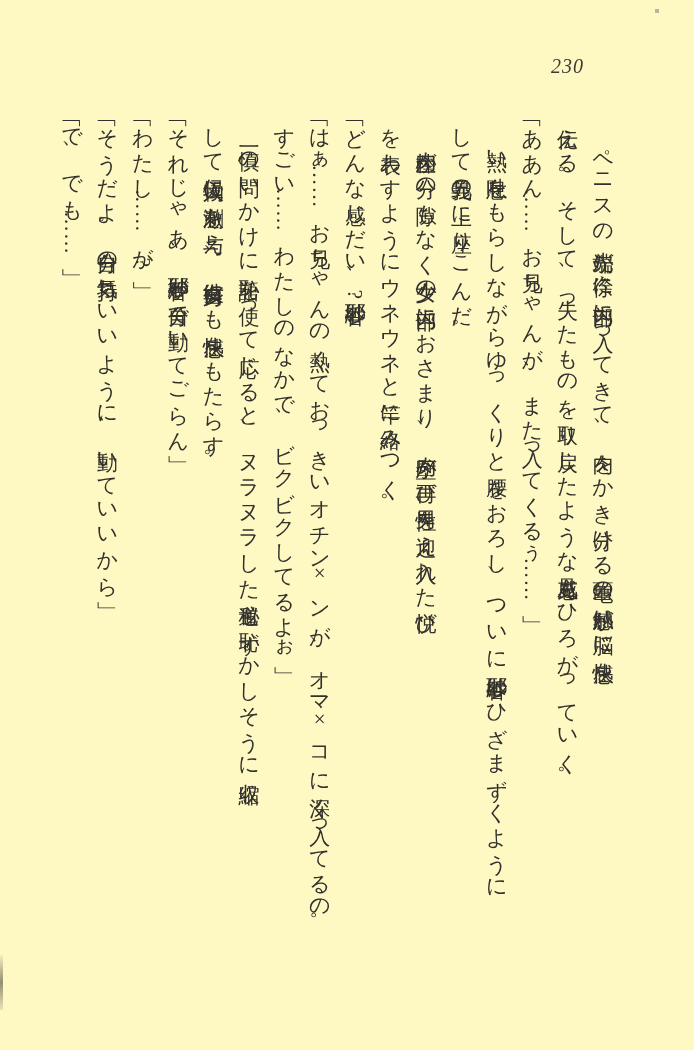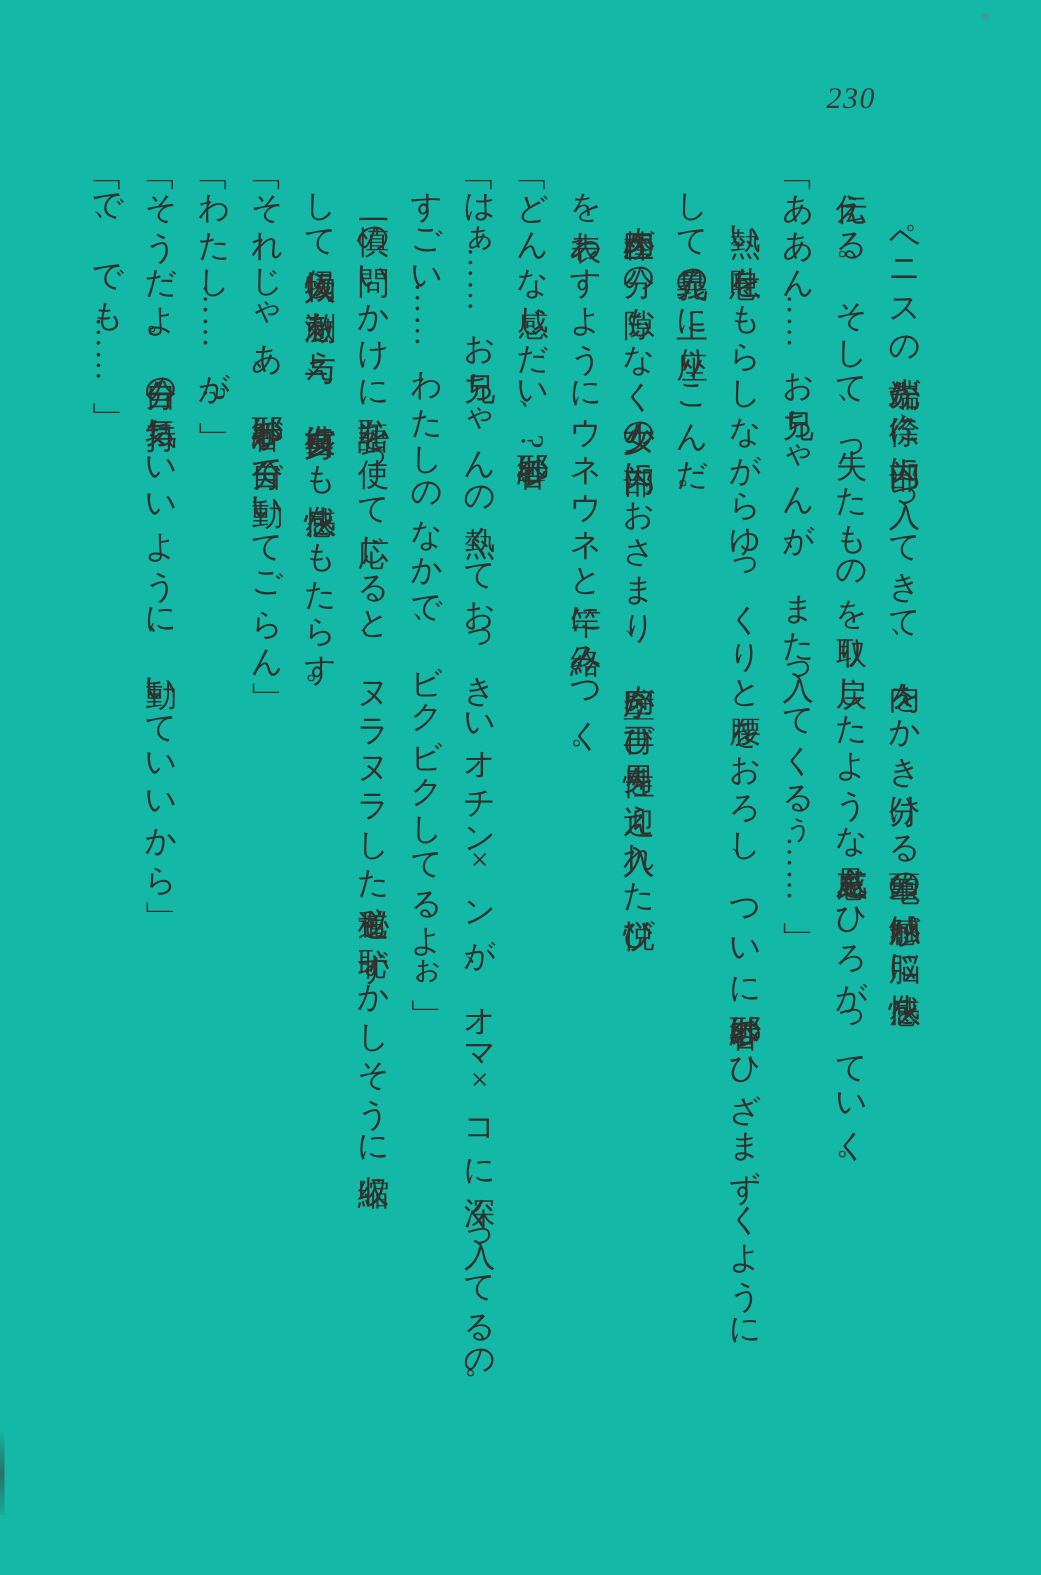--- a/index.html
+++ b/index.html
@@ -10,21 +10,21 @@
     width: 694px;
     height: 1050px;
     background: #fdfdfc;
     position: relative;
     overflow: hidden;
     font-family: "Liberation Serif", "DejaVu Serif", serif;
   }
   .book-page {
     position: absolute;
     inset: 0;
-    background: #14b8a6;
+    background: #fef9c3;
   }
   .page-number {
     position: absolute;
     top: 55px;
     left: 551px;
     font-size: 20px;
     font-style: italic;
     color: #3b3936;
     letter-spacing: 1px;
     font-family: "Liberation Serif", "DejaVu Serif", serif;

